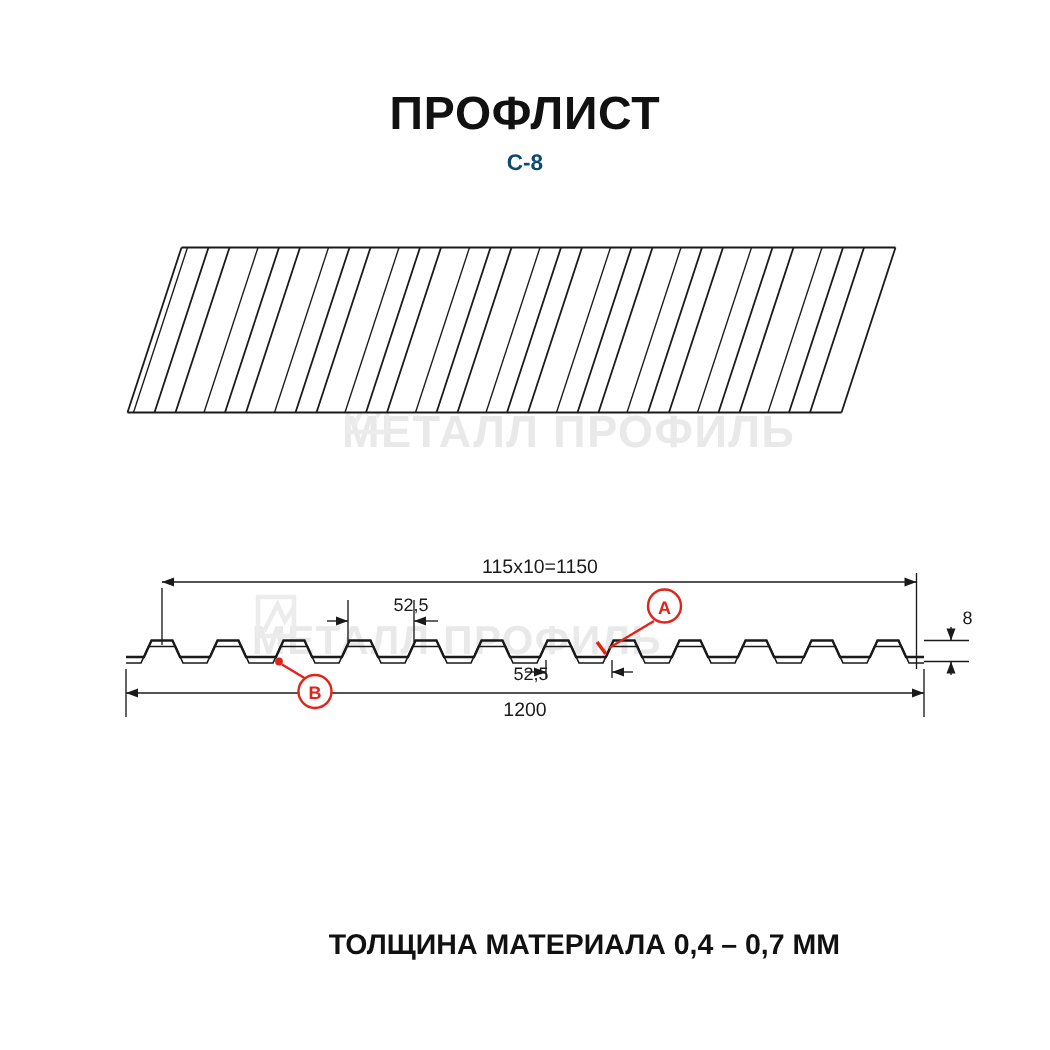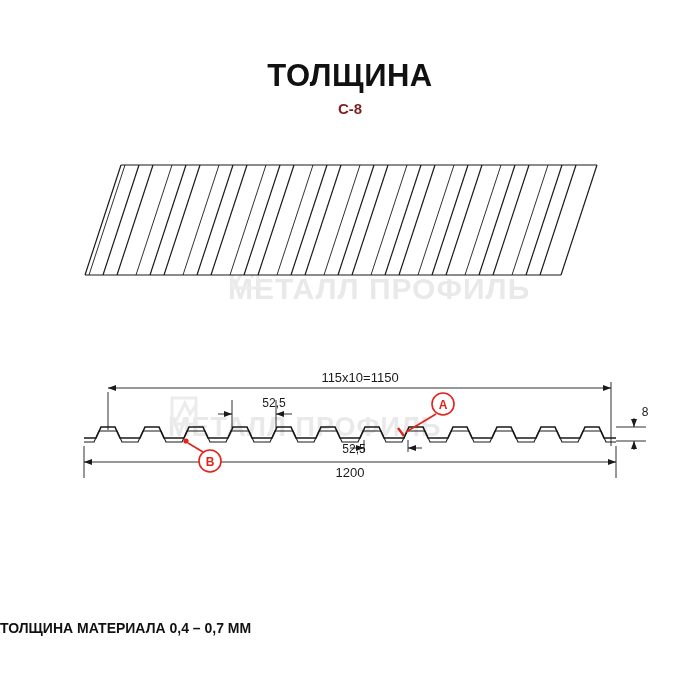--- a/index.html
+++ b/index.html
@@ -31,29 +31,29 @@
     color: #111;
   }
   .subtitle {
     position: absolute;
     top: 100px;
     left: 0;
     width: 700px;
     text-align: center;
     font-size: 15px;
     font-weight: bold;
-    color: #7f1d1d;
+    color: #0c4a6e;
   }
   .footnote {
     position: absolute;
     top: 620px;
     left: 0;
     width: 560px;
-    text-align: left;
-    font-size: 14px;
+    text-align: right;
+    font-size: 19px;
     font-weight: bold;
     color: #111;
   }
   .svg-layer {
     position: absolute;
     top: 0;
     left: 0;
   }
   .wm {
     position: absolute;
@@ -74,21 +74,21 @@
     top: 368px;
     left: 168px;
     font-size: 27px;
   }
 </style>
 </head>
 <body>
 
 <div class="page">
 
-  <div class="title">ТОЛЩИНА</div>
+  <div class="title">ПРОФЛИСТ</div>
   <div class="subtitle">С-8</div>
 
   <div class="wm wm1">МЕТАЛЛ ПРОФИЛЬ</div>
   <div class="wm wm2">МЕТАЛЛ ПРОФИЛЬ</div>
 
   <svg class="svg-layer" width="700" height="700" viewBox="0 0 700 700">
 
     <g opacity="1">
       <path d="M232 258 h26 v30 h-26 z" fill="none" stroke="#ececec" stroke-width="3"></path>
       <path d="M236 284 l10 -20 l6 12 l6 -10" fill="none" stroke="#ececec" stroke-width="3"></path>

